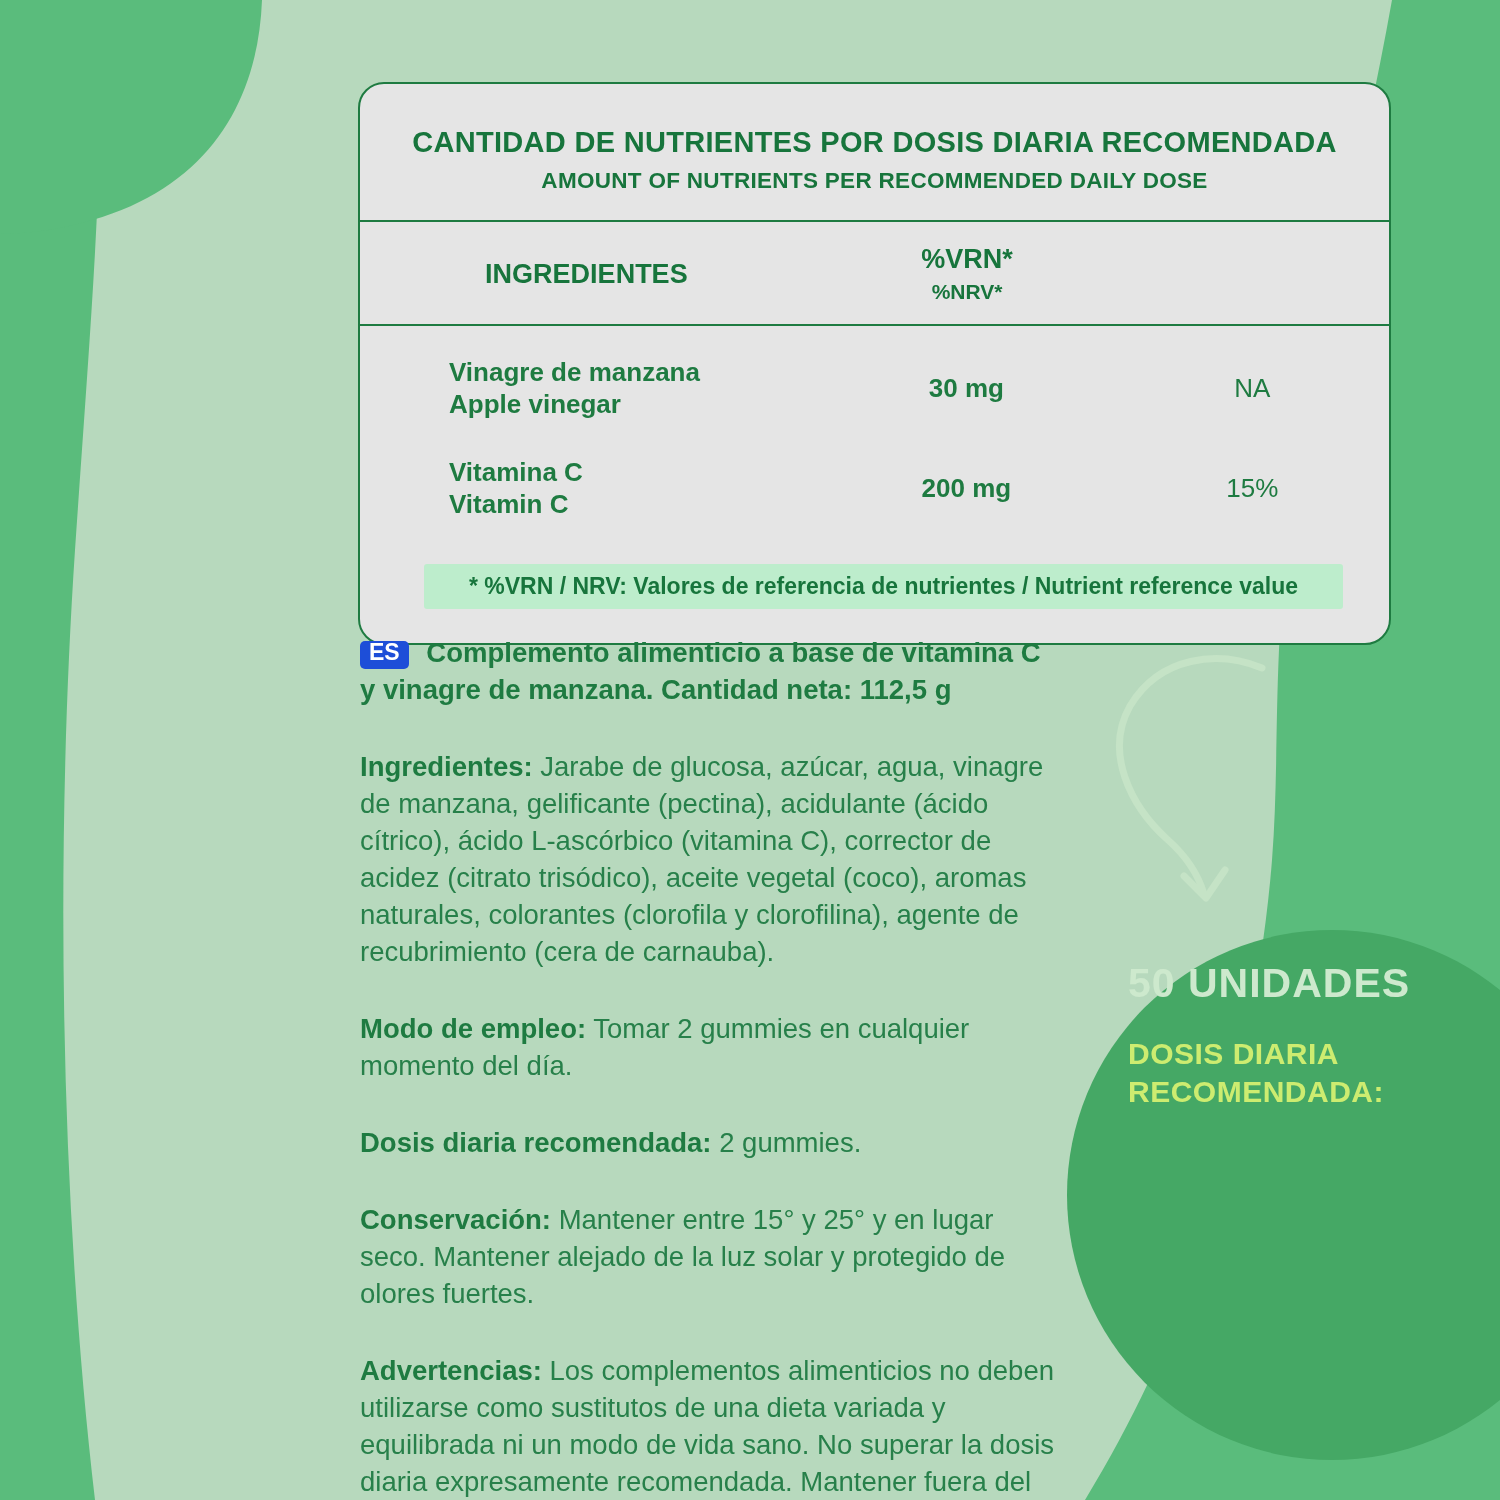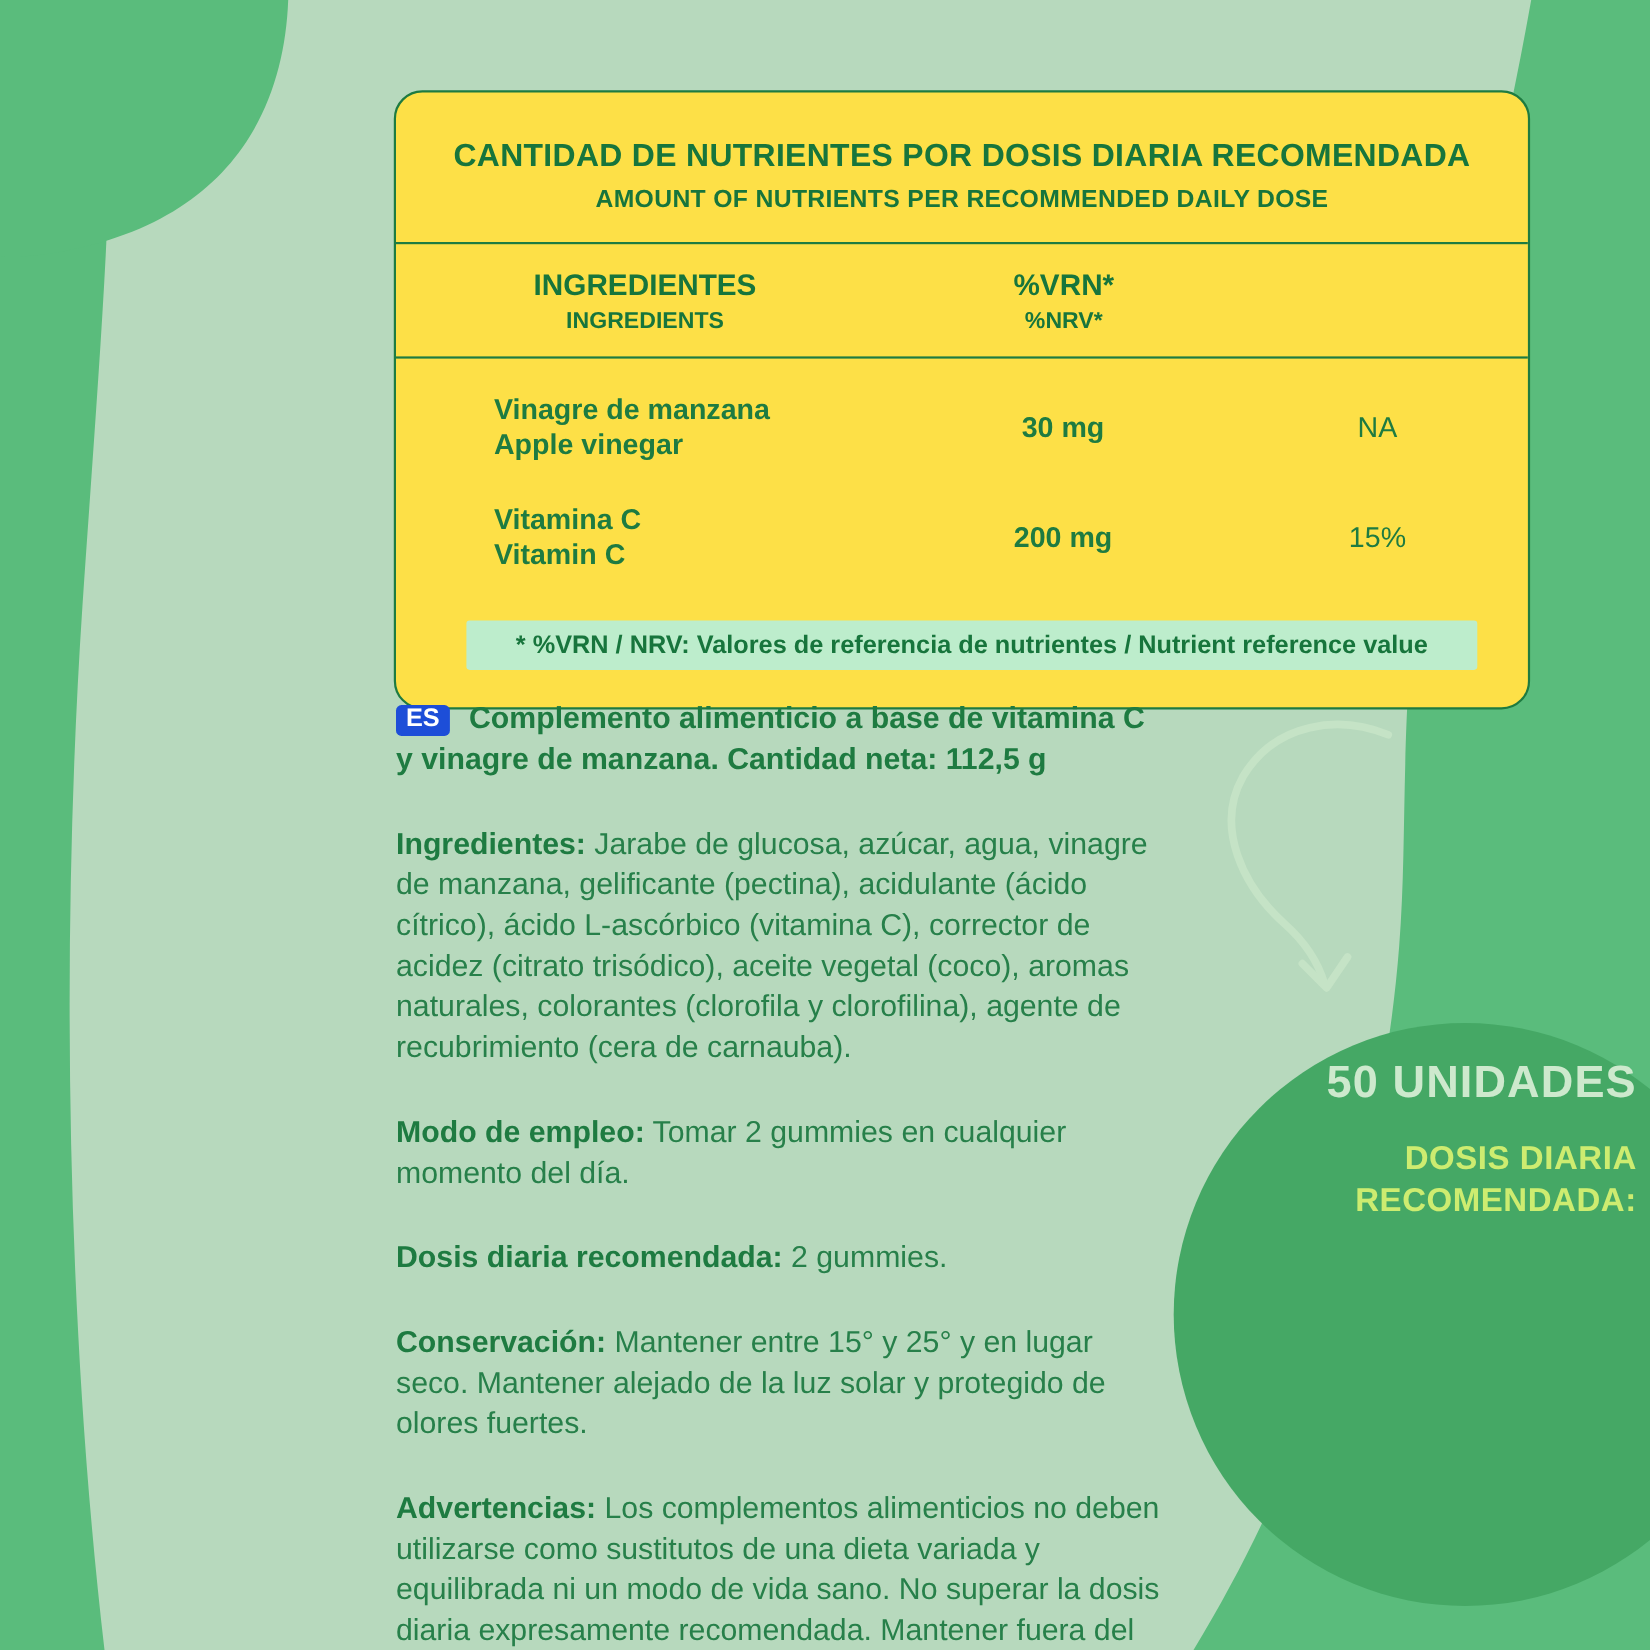--- a/index.html
+++ b/index.html
@@ -7,21 +7,21 @@
   body {
     font-family:"Liberation Sans","DejaVu Sans",sans-serif;
     position:relative; overflow:hidden; background:#5abc7c;
   }
   .bg-svg { position:absolute; left:0; top:0; z-index:0; }
   .content { position:absolute; inset:0; z-index:1; }
 
   
   .card {
     position:absolute; left:358px; top:82px; width:1033px;
-    background:#fde047; border:2px solid #1e7b41; border-radius:26px;
+    background:#e5e5e5; border:2px solid #1e7b41; border-radius:26px;
     overflow:hidden;
   }
   .card-head { text-align:center; padding:42px 30px 26px; }
   .card-title { font-size:29px; font-weight:bold; color:#17753c; letter-spacing:0.3px; }
   .card-subtitle { font-size:22.5px; font-weight:bold; color:#17753c; margin-top:9px; letter-spacing:0.3px; }
   .rule { border:none; border-top:2px solid #1e7b41; height:0; }
   .thead {
     display:grid; grid-template-columns:44% 30% 26%;
     align-items:center; padding:22px 0 20px; color:#17753c;
   }
@@ -44,21 +44,21 @@
   .intro { font-size:27.5px; line-height:37px; font-weight:bold; color:#1e7b41; }
   .lang-badge {
     display:inline-block; background:#1d4ed8; color:#ffffff; font-weight:bold;
     font-size:23px; line-height:1; padding:0 9px 5px; border-radius:5px;
     margin-right:10px; vertical-align:2px;
   }
   .para { margin-top:40px; font-size:27.5px; line-height:37px; }
   .para .lead { font-weight:bold; color:#1e7b41; }
 
   
-  .circle-text { position:absolute; left:1128px; top:960px; width:360px; text-align:right; }
+  .circle-text { position:absolute; left:1128px; top:960px; width:360px; text-align:left; }
   .units { font-size:41px; font-weight:bold; color:#cde9cd; letter-spacing:1px; }
   .dose-label { margin-top:28px; font-size:30px; font-weight:bold; color:#cdec70; line-height:38px; letter-spacing:0.5px; }
   .dose-value { margin-top:18px; font-size:30px; font-weight:bold; color:#ffffff; }
 </style>
 </head>
 <body>
 
 <svg class="bg-svg" width="1500" height="1500" viewBox="0 0 1500 1500" aria-hidden="true">
   <rect x="0" y="0" width="1500" height="1500" fill="#5abc7c"></rect>
   <path fill="#b7d9bd" d="M 95 1500
@@ -88,21 +88,20 @@
     <header class="card-head">
       <div class="card-title">CANTIDAD DE NUTRIENTES POR DOSIS DIARIA RECOMENDADA</div>
       <div class="card-subtitle">AMOUNT OF NUTRIENTS PER RECOMMENDED DAILY DOSE</div>
     </header>
 
     <hr class="rule">
 
     <div class="thead">
       <div class="th">
         <div class="th-primary">INGREDIENTES</div>
-        <div class="th-secondary">INGREDIENTS</div>
       </div>
       <div class="th">
         <div class="th-primary">%VRN*</div>
         <div class="th-secondary">%NRV*</div>
       </div>
     </div>
 
     <hr class="rule">
 
     <div class="tbody">

